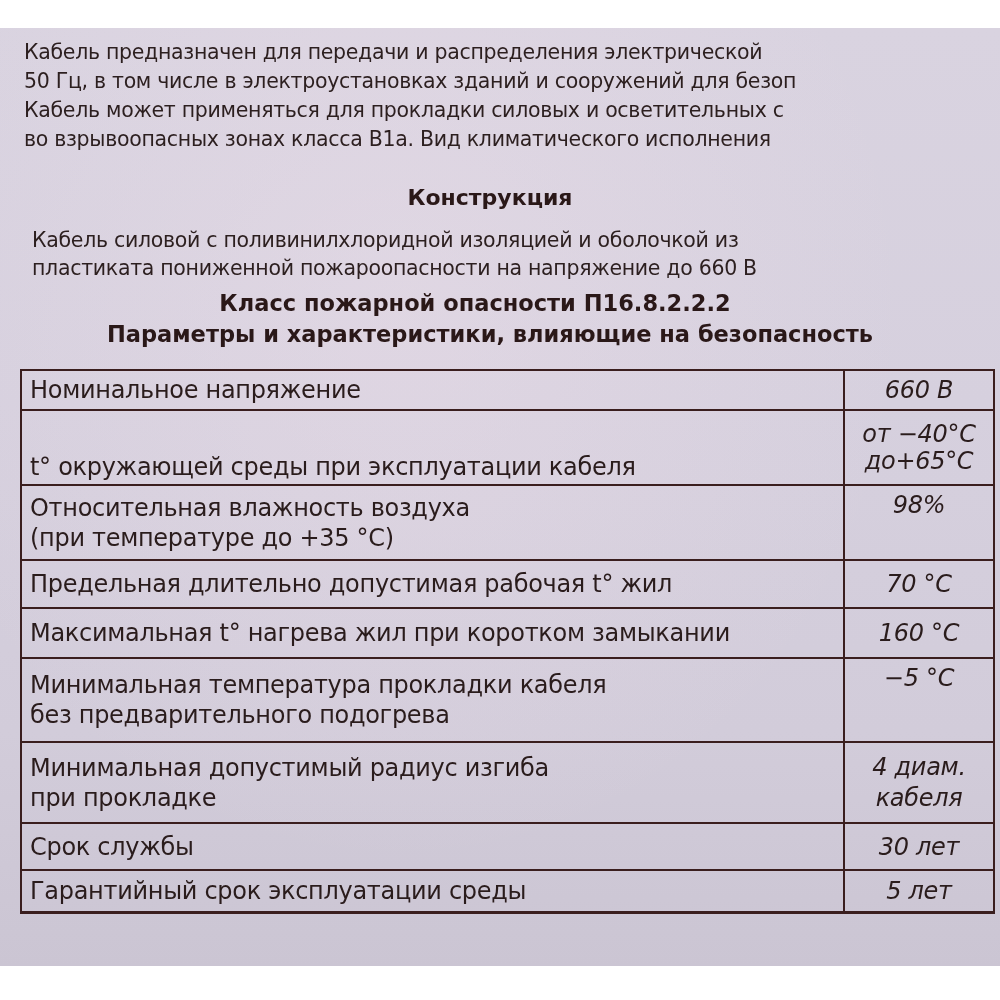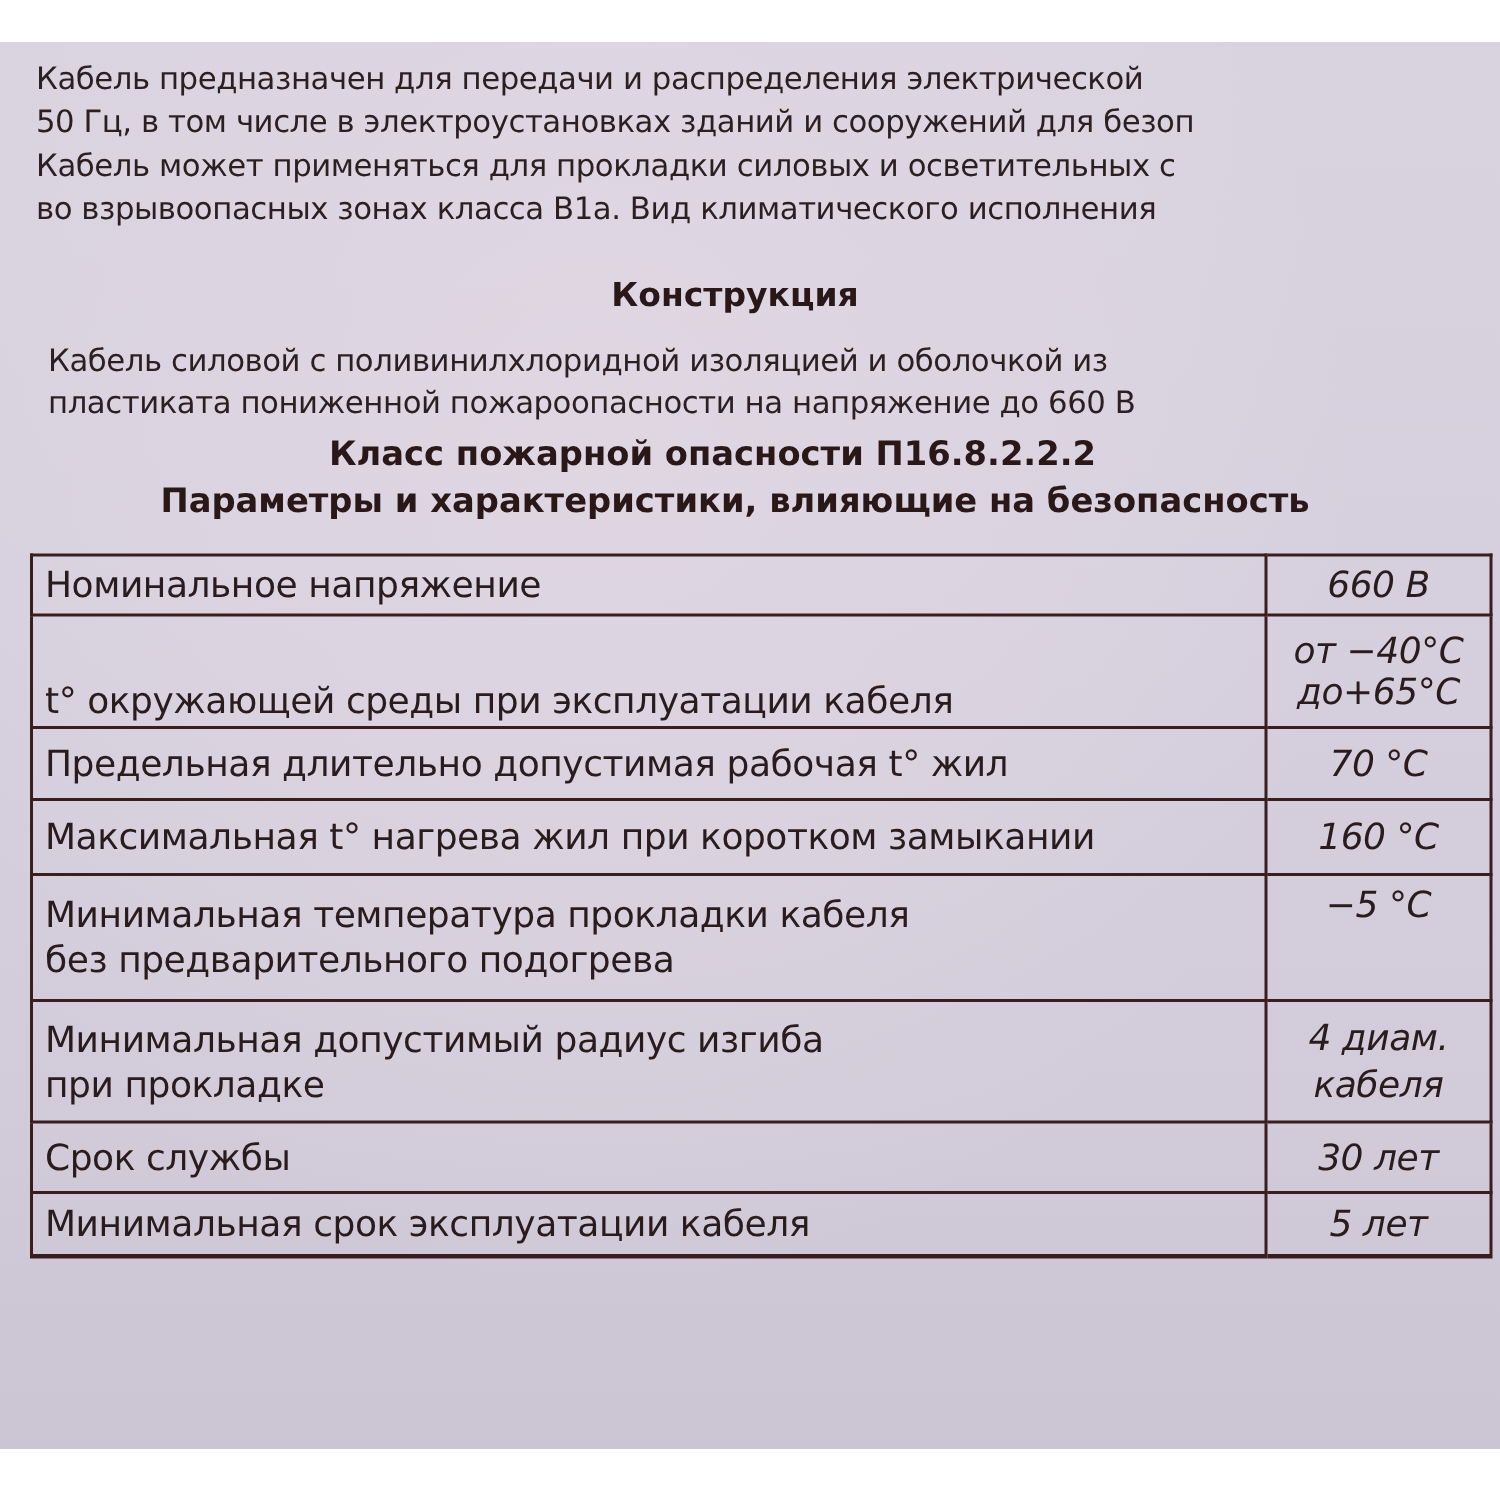--- a/index.html
+++ b/index.html
@@ -127,20 +127,27 @@
         <td class="param"><span>Номинальное напряжение</span></td>
         <td class="val"><span>660 В</span></td>
       </tr>
       <tr style="height:75px">
         <td class="param bottom"><span>t° окружающей среды при эксплуатации кабеля</span></td>
         <td class="val" style="line-height:27px">
           <div>от −40°С</div>
           <div>до+65°С</div>
         </td>
       </tr>
+      <tr style="height:75px">
+        <td class="param" style="line-height:30px">
+          <div>Относительная влажность воздуха</div>
+          <div>(при температуре до +35 °С)</div>
+        </td>
+        <td class="val top"><span>98%</span></td>
+      </tr>
       <tr style="height:48px">
         <td class="param"><span>Предельная длительно допустимая рабочая t° жил</span></td>
         <td class="val"><span>70 °С</span></td>
       </tr>
       <tr style="height:50px">
         <td class="param"><span>Максимальная t° нагрева жил при коротком замыкании</span></td>
         <td class="val"><span>160 °С</span></td>
       </tr>
       <tr style="height:84px">
         <td class="param" style="line-height:30px">
@@ -157,20 +164,20 @@
         <td class="val" style="line-height:31px">
           <div>4 диам.</div>
           <div>кабеля</div>
         </td>
       </tr>
       <tr style="height:47px">
         <td class="param"><span>Срок службы</span></td>
         <td class="val"><span>30 лет</span></td>
       </tr>
       <tr style="height:42px">
-        <td class="param"><span>Минимальная срок эксплуатации кабеля</span></td>
+        <td class="param"><span>Гарантийный срок эксплуатации среды</span></td>
         <td class="val"><span>5 лет</span></td>
       </tr>
     </tbody>
   </table>
 </div>
 
 <div class="bottom-white"></div>
 
 </body></html>

